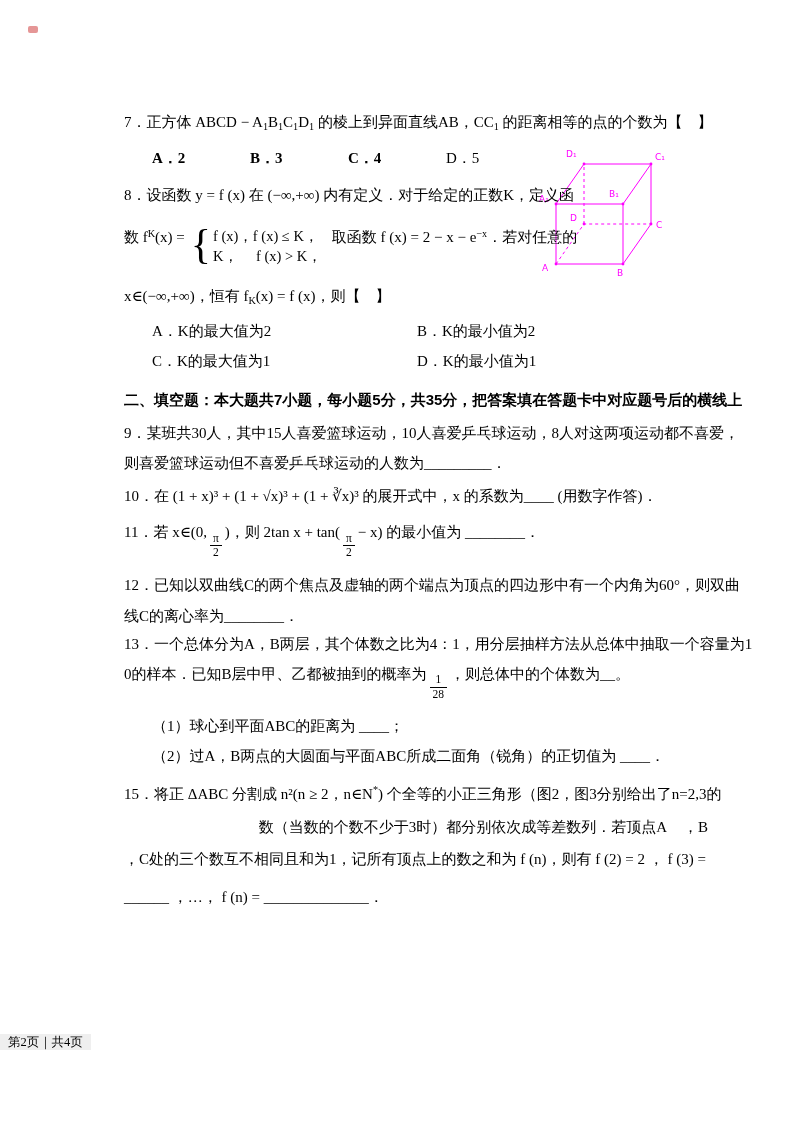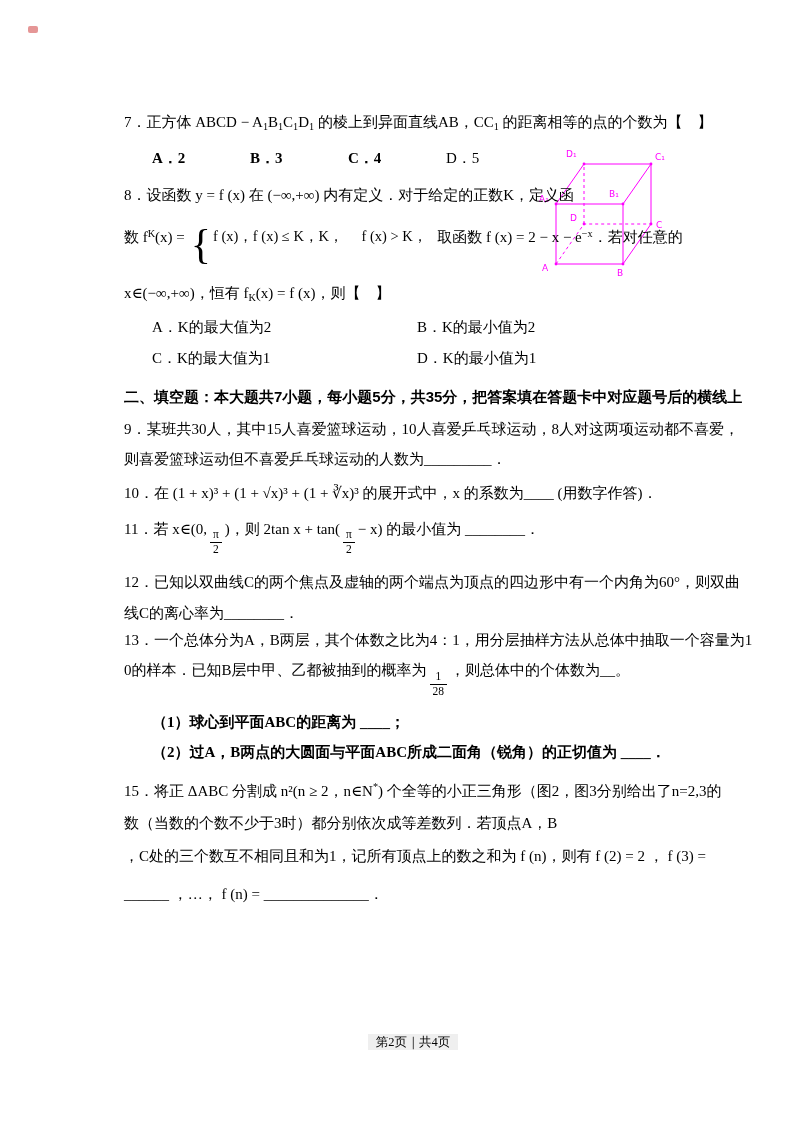--- a/index.html
+++ b/index.html
@@ -16,35 +16,35 @@
   .q { font-size:15px; line-height:1.45; white-space:nowrap; }
   .sub { font-size:68%; vertical-align:-18%; }
   .sup { font-size:68%; vertical-align:38%; }
   .mb4{margin-bottom:4px}.mb8{margin-bottom:8px}
   .mb9{margin-bottom:9px}.mb11{margin-bottom:11px}.mb12{margin-bottom:12px}
   .mb14{margin-bottom:14px}.mb15{margin-bottom:15px}.mb16{margin-bottom:16px}
   .mb18{margin-bottom:6px}.mb20{margin-bottom:20px}
   .optrow { padding-left:28px; font-size:15px; line-height:1.45; }
   .opt4 { display:inline-block; width:98px;font-weight:bold; }
   .opt2 { display:inline-block; width:265px; }
-  .indent { padding-left:28px;font-weight:bold; }
+  .indent { padding-left:28px; }
   .sec {
     font-family:"Liberation Sans","DejaVu Sans",sans-serif;
     font-weight:bold; font-size:15px; line-height:1.45; white-space:nowrap;
   }
   .piecewise { display:flex; align-items:flex-start;margin-top:20px; }
   .brace { font-size:42px; line-height:0.85; font-weight:400; margin:0 2px 0 6px; }
-  .cases { display:inline-flex; flex-direction:row; margin-right:10px; font-size:14.5px; line-height:1.35; }
+  .cases { display:inline-flex; flex-direction:column; margin-right:10px; font-size:14.5px; line-height:1.35; }
   .frac { display:inline-flex; flex-direction:column; align-items:center;
           font-size:11.5px; line-height:1.2; vertical-align:-34%; margin:0 3px; }
   .frac .fnum { padding:0 3px; }
   .frac .fden { border-top:1px solid #000; padding:0 3px; }
-  .l3row { display:flex; justify-content:flex-start; }
+  .l3row { display:flex; justify-content:flex-end;gap:16px; }
   .cube { position:absolute; left:538px; top:140px; }
-  .footer { position:absolute; top:1032px; left:0; width:100%; text-align:center;padding-left:33px; }
+  .footer { position:absolute; top:1032px; left:0; width:100%; text-align:left; }
   .footer span { font-size:12.5px; background:#efefef; padding:1px 8px; }
   .artifact { position:absolute; left:28px; top:26px; width:10px; height:7px;
               background:#d04040; opacity:.55; border-radius:2px; }
 </style>
 </head>
 <body>
 
 <div class="page">
   <div class="artifact"></div>
 

